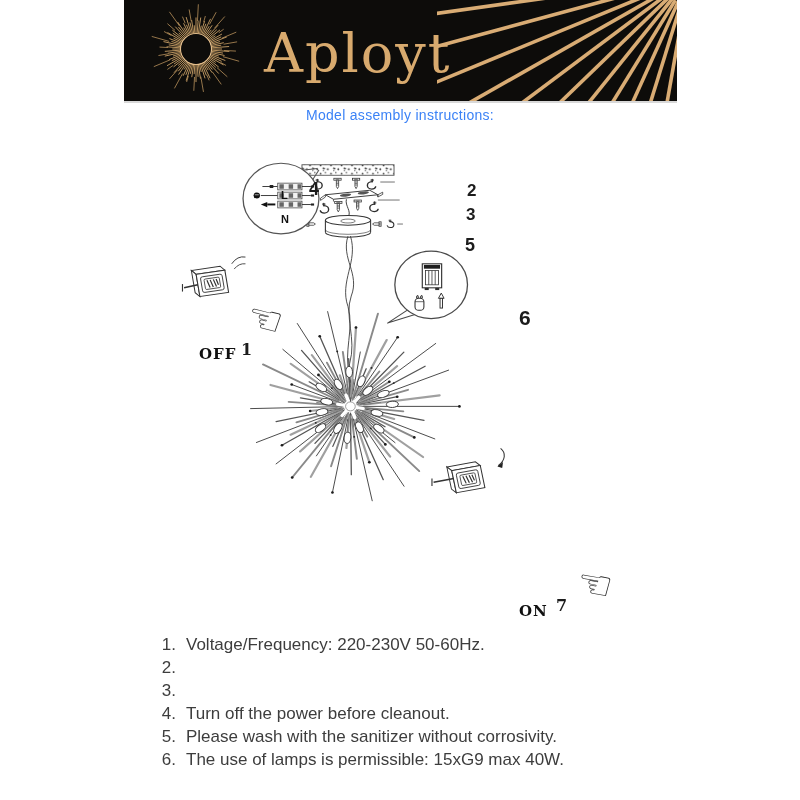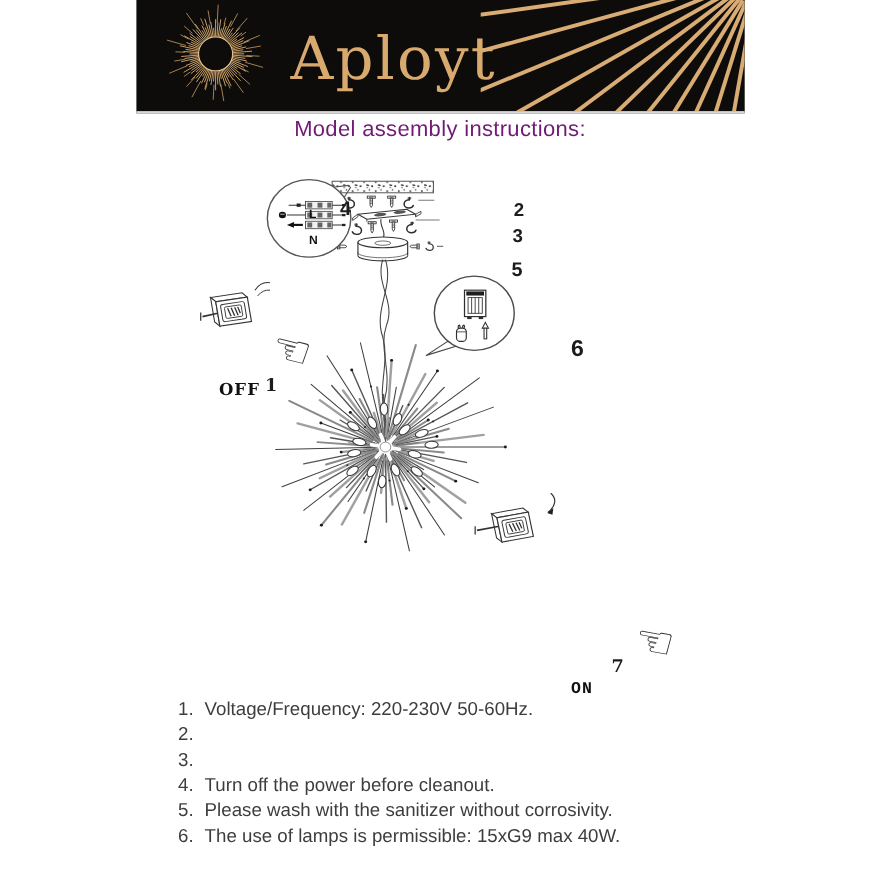--- a/index.html
+++ b/index.html
@@ -6,22 +6,22 @@
   .page{position:relative;width:800px;height:800px;background:#ffffff;overflow:hidden;
         font-family:"Liberation Sans",sans-serif;outline:1px solid #ececec;}
   
   .banner{position:absolute;left:124px;top:0;width:553px;height:101px;background:#0d0c0a;
           overflow:hidden;border-bottom:2px solid #d8d8d8;}
   .logo-svg{position:absolute;left:16px;top:1px;}
   .brand{position:absolute;left:140px;top:22px;font-family:"DejaVu Serif",serif;
          font-size:54px;font-weight:400;color:#d8aa6e;letter-spacing:2px;}
   .rays-svg{position:absolute;right:0;top:0;}
   
-  .title1,.title2{position:absolute;left:0;right:0;text-align:center;color:#701a75;
-                  font-size:20px;letter-spacing:.3px;}
+  .title1,.title2{position:absolute;left:0;right:0;text-align:center;color:#3b82f6;
+                  font-size:14px;letter-spacing:.3px;}
   .title1{top:107px;}
   .title2{top:131px;}
   
   .diagram-svg{position:absolute;left:130px;top:158px;}
   .lbl{position:absolute;color:#1c1c1c;}
   .num{font-weight:bold;font-size:17px;}
   .num-big{font-weight:bold;font-size:21px;}
   .num-serif{font-family:"DejaVu Serif",serif;font-size:16px;font-weight:bold;}
   .sw-label{font-family:"DejaVu Serif",serif;font-weight:bold;font-size:15px;letter-spacing:1px;color:#111;text-align:center;}
   .wire-lbl{font-size:11px;font-weight:bold;color:#111;}
@@ -483,21 +483,21 @@
   </svg>
 
   <span class="lbl num-serif" style="left:241px;top:340px;">1</span>
   <span class="lbl num" style="left:467px;top:181px;">2</span>
   <span class="lbl num" style="left:466px;top:205px;">3</span>
   <span class="lbl num" style="left:309px;top:179px;font-size:18px;">4</span>
   <span class="lbl num" style="left:465px;top:235px;font-size:18px;">5</span>
   <span class="lbl num-big" style="left:519px;top:306px;">6</span>
   <span class="lbl num-serif" style="left:556px;top:596px;">7</span>
   <span class="lbl sw-label" style="left:199px;top:345px;">OFF</span>
-  <span class="lbl sw-label" style="left:519px;top:618px;font-family:Liberation Mono, monospace;">ON</span>
+  <span class="lbl sw-label" style="left:519px;top:602px;">ON</span>
   <span class="lbl wire-lbl" style="left:281px;top:189px;">L</span>
   <span class="lbl wire-lbl" style="left:281px;top:213px;">N</span>
   <span class="hand hand-off" style="left:247px;top:299px;">☜</span>
   <span class="hand hand-on" style="left:577px;top:564px;">☜</span>
 
   <div class="instructions">
     <div class="instr-row">
       <span class="instr-num">1.</span>
       <span>Voltage/Frequency: 220-230V 50-60Hz.</span>
     </div>

